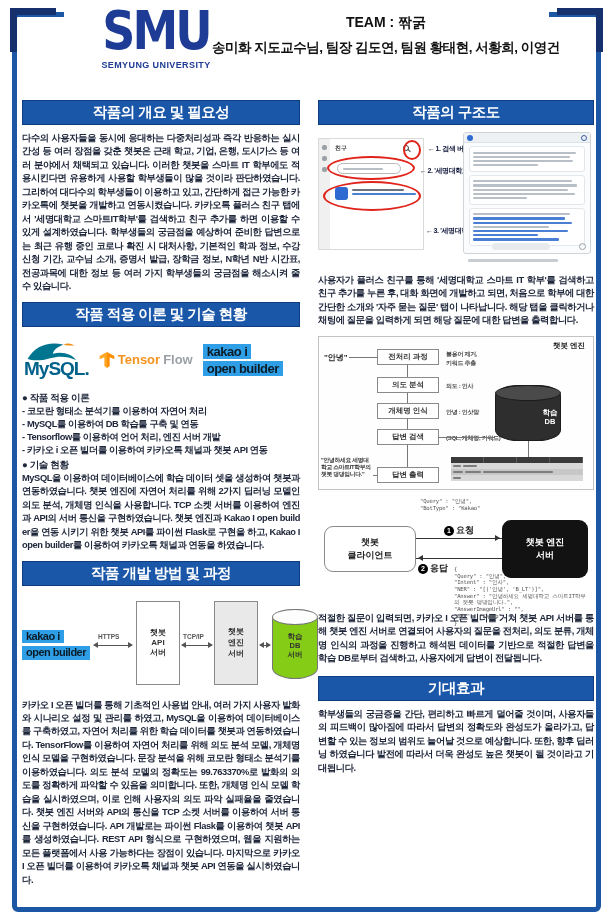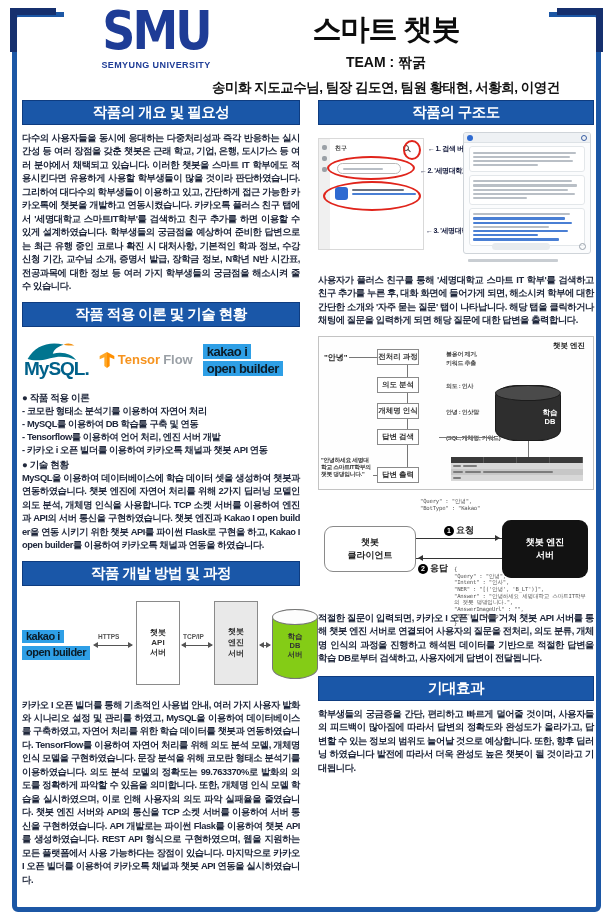--- a/index.html
+++ b/index.html
@@ -102,21 +102,21 @@
   .sk.blue { background:#4a7fd4; }
   .sk.dark { background:#6b7280; }
   .cfoot { position:absolute; bottom:3px; left:28px; width:58px; height:7px; background:#e8ebee; border-radius:4px; }
   .cfoot2 { position:absolute; bottom:3px; right:4px; width:7px; height:7px; border:1px solid #9aa3ac; border-radius:50%; }
   .shotcap { position:absolute; left:150px; top:127px; width:90px; height:3px; background:#c8cdd2; border-radius:1px; }
 
   
   .engine { position:relative; height:154px; border:1px solid #c3c3c3; background:#fefefe; margin-bottom:6px; }
   .eng-label { position:absolute; right:8px; top:4px; font-size:7.5px; font-weight:800; color:#222; }
   .eng-input { position:absolute; left:5px; top:15px; font-size:8px; font-weight:800; color:#222; }
-  .ebox { position:absolute; left:58px; width:42px; height:16px; border:1px solid #8a8a8a; background:#fff;
+  .ebox { position:absolute; left:58px; width:62px; height:16px; border:1px solid #8a8a8a; background:#fff;
           font-size:7.5px; font-weight:700; color:#333; display:flex; align-items:center; justify-content:center; }
   .enote { position:absolute; left:127px; font-size:6px; font-weight:700; color:#4a4a4a; letter-spacing:-0.3px; }
   .vline { position:absolute; left:88px; width:1px; background:#777; }
   .eline { position:absolute; height:1px; background:#777; }
   .etable { position:absolute; left:132px; top:120px; width:132px; }
   .etable .thead { height:6px; background:#3a3a3a; display:flex; }
   .etable .thead i { flex:1; border-right:1px solid #5a5a5a; }
   .etable .trow { height:6px; display:flex; align-items:center; gap:2px; padding:0 2px; }
   .etable .trow.a { background:#d8d8d8; } .etable .trow.b { background:#c7c7c7; }
   .etable .trow .cell { height:2px; background:#7c7c7c; border-radius:1px; }
@@ -146,21 +146,20 @@
 <div class="frame"></div>
 <div class="frame-top-mask"></div>
 <div class="bracket bl"></div>
 <div class="bracket br"></div>
 
 <div class="logo">
   <div class="logo-acronym">SMU</div>
   <div class="logo-univ">SEMYUNG UNIVERSITY</div>
 </div>
 <div class="titlebox">
-  <div class="title">스마트 챗봇</div>
   <div class="teamline">TEAM : 짞굵</div>
   <div class="members">송미화 지도교수님, 팀장 김도연, 팀원 황태현, 서황희, 이영건</div>
 </div>
 
 <div class="col col-left">
 
   <div class="secbar">작품의 개요 및 필요성</div>
   <div class="body-text">다수의 사용자들을 동시에 응대하는 다중처리성과 즉각 반응하는 실시간성 등 여러 장점을 갖춘 챗봇은 근래 학교, 기업, 은행, 도시가스 등 여러 분야에서 채택되고 있습니다. 이러한 챗봇을 스마트 IT 학부에도 적용시킨다면 유용하게 사용할 학부생들이 많을 것이라 판단하였습니다. 그리하여 대다수의 학부생들이 이용하고 있고, 간단하게 접근 가능한 카카오톡에 챗봇을 개발하고 연동시켰습니다. 카카오톡 플러스 친구 탭에서 '세명대학교 스마트IT학부'를 검색하고 친구 추가를 하면 이용할 수 있게 설계하였습니다. 학부생들의 궁금점을 예상하여 준비한 답변으로는 최근 유행 중인 코로나 확진 시 대처사항, 기본적인 학과 정보, 수강 신청 기간, 교수님 소개, 증명서 발급, 장학금 정보, N학년 N반 시간표, 전공과목에 대한 정보 등 여러 가지 학부생들의 궁금점을 해소시켜 줄 수 있습니다.</div>
 
   <div class="secbar">작품 적용 이론 및 기술 현황</div>
@@ -281,21 +280,21 @@
         <div class="sk blue" style="width:88%"></div>
           <div class="sk blue" style="width:60%"></div>
         <div class="sk blue" style="width:80%"></div>
       </div>
       <div class="cfoot"></div>
       <div class="cfoot2"></div>
     </div>
     <div class="shotcap"></div>
   </div>
 
-  <div class="body-text">사용자가 플러스 친구를 통해 '세명대학교 스마트 IT 학부'를 검색하고 친구 추가를 누른 후, 대화 화면에 들어가게 되면, 해소시켜 학부에 대한 간단한 소개와 '자주 묻는 질문' 탭이 나타납니다. 해당 탭을 클릭하거나 채팅에  질문을 입력하게 되면 해당 질문에 대한 답변을 출력합니다.</div>
+  <div class="body-text">사용자가 플러스 친구를 통해 '세명대학교 스마트 IT 학부'를 검색하고 친구 추가를 누른 후, 대화 화면에 개발하고 되면, 처음으로 학부에 대한 간단한 소개와 '자주 묻는 질문' 탭이 나타납니다. 해당 탭을 클릭하거나 채팅에  질문을 입력하게 되면 해당 질문에 대한 답변을 출력합니다.</div>
 
   <div class="engine">
     <div class="eng-label">챗봇 엔진</div>
     <div class="eng-input">"안녕"</div>
     <div class="eline" style="left:30px;top:20px;width:28px;"></div>
 
     <div class="ebox" style="top:12px;">
         <span>전처리 과정</span>
       </div>
     <div class="ebox" style="top:40px;">

